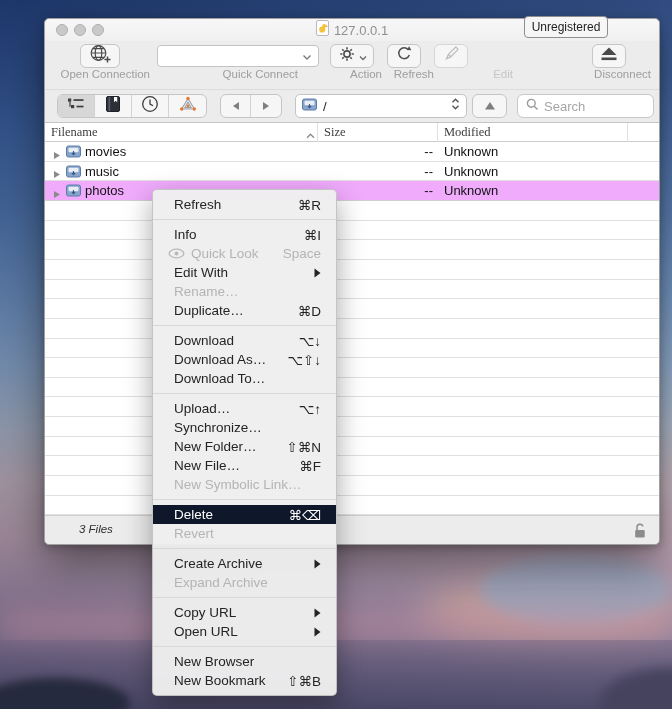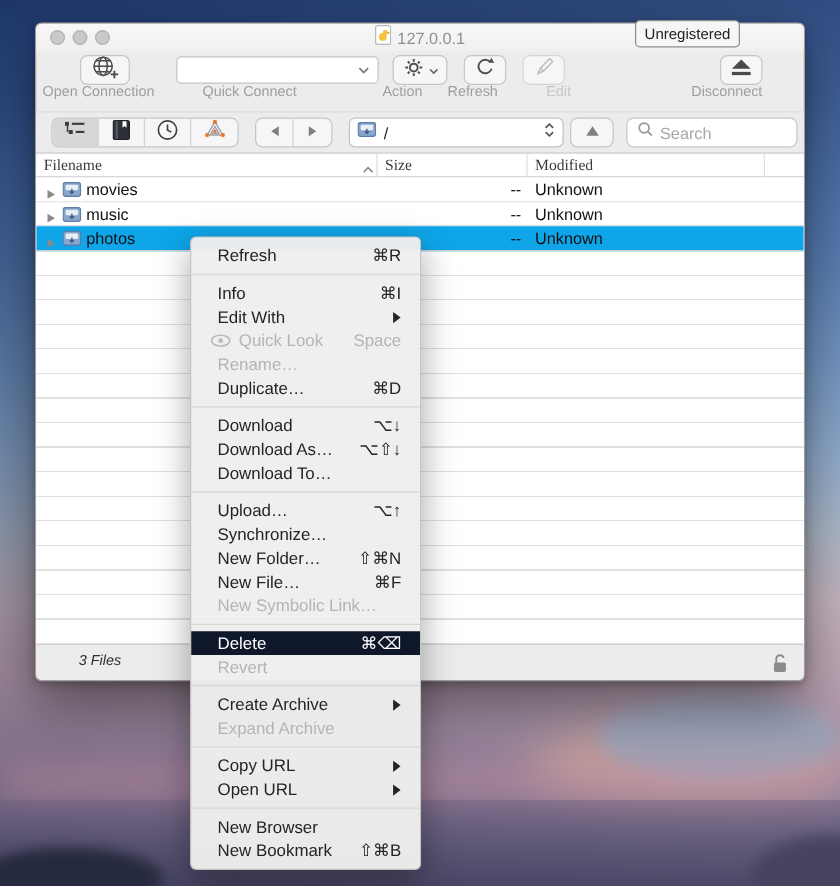--- a/index.html
+++ b/index.html
@@ -15,40 +15,40 @@
   .wp-pink{position:absolute;left:0;top:612px;width:672px;height:30px;
     background:#c98ba0;filter:blur(14px);opacity:.45;}
   .wp-sea{position:absolute;left:0;top:640px;width:672px;height:69px;
     background:linear-gradient(180deg,rgba(110,96,130,.45),rgba(60,58,90,.7));}
   .wp-rock-l{position:absolute;left:-20px;top:678px;width:150px;height:50px;border-radius:50%;
     background:#262a3e;filter:blur(5px);}
   .wp-rock-r{position:absolute;left:600px;top:668px;width:140px;height:70px;border-radius:50%;
     background:#46435f;filter:blur(6px);}
 
   
-  .window{position:absolute;left:28px;top:18px;width:616px;height:527px;border-radius:5px;
+  .window{position:absolute;left:44px;top:18px;width:616px;height:527px;border-radius:5px;
     background:#ececec;border:1px solid #9f9f9f;box-sizing:border-box;
     box-shadow:0 18px 45px rgba(0,0,0,.45),0 2px 8px rgba(0,0,0,.25);}
   .titlebar{position:absolute;left:0;top:0;width:100%;height:22px;border-radius:5px 5px 0 0;
     background:linear-gradient(#f7f7f7,#f0f0f0);}
   .traffic{position:absolute;top:5px;width:12px;height:12px;border-radius:50%;
     background:#c9c9c9;border:1px solid #b0b0b0;box-sizing:border-box;}
   .tl1{left:11px}.tl2{left:29px}.tl3{left:47px}
   .title-wrap{position:absolute;left:0;top:0;width:100%;height:22px;display:flex;
     align-items:center;justify-content:center;gap:5px;}
   .title-text{font-size:13px;color:#8f8f8f;}
   .badge{position:absolute;left:479px;top:-3px;width:84px;height:22px;background:#f6f6f6;
     border:1px solid #8e8e8e;border-radius:4px;box-sizing:border-box;display:flex;
     align-items:center;justify-content:center;font-size:12px;color:#222;z-index:30;}
 
   
   .tb-btn{position:absolute;top:25px;height:24px;border:1px solid #c6c6c6;border-radius:6px;
     background:rgba(255,255,255,.55);box-sizing:border-box;display:flex;align-items:center;justify-content:center;}
   .tb-label{position:absolute;top:49px;height:13px;font-size:11.5px;color:#9e9e9e;
-    text-align:left;white-space:nowrap;}
+    text-align:right;white-space:nowrap;}
   .tb-label.dis{color:#c6c6c6;}
   .quick-connect{position:absolute;left:112px;top:26px;width:162px;height:22px;background:#fff;
     border:1px solid #c3c3c3;border-radius:4px;box-sizing:border-box;display:flex;
     align-items:center;justify-content:flex-end;padding-right:6px;}
   
   .navbar{position:absolute;left:0;top:70px;width:100%;height:34px;background:#ececec;
     border-top:1px solid #dcdcdc;border-bottom:1px solid #c6c6c6;box-sizing:border-box;}
   .seg{position:absolute;top:4px;height:24px;display:flex;border:1px solid #c6c6c6;
     border-radius:6px;background:rgba(255,255,255,.55);overflow:hidden;box-sizing:border-box;}
   .seg-btn{width:37px;height:100%;display:flex;align-items:center;justify-content:center;
@@ -72,21 +72,21 @@
   .thead{position:absolute;left:0;top:104px;width:100%;height:19px;background:#fff;
     border-bottom:1px solid #ccc;box-sizing:border-box;font-size:12.5px;color:#3c3c3c;}
   .thead span{position:absolute;top:2px;font-family:Liberation Serif, serif;}
   .col-div{position:absolute;top:0;width:1px;height:19px;background:#e0e0e0;}
   .tbody{position:absolute;left:0;top:123px;width:100%;height:375px;background:#fff;overflow:hidden;}
   .empty-grid{position:absolute;left:0;top:59px;width:100%;bottom:0;
     background:repeating-linear-gradient(to bottom,#fff 0 18.65px,#e0e0e0 18.65px 19.65px);}
   .vline{position:absolute;top:0;bottom:0;width:1px;background:#ededed;}
   .file-row{position:absolute;left:0;width:100%;height:19.65px;background:#fff;
     border-bottom:1px solid #e0e0e0;box-sizing:border-box;font-size:13px;color:#111;z-index:2;}
-  .file-row.sel{background:#0ea5e9;border-bottom-color:#cfcfcf;}
+  .file-row.sel{background:#f0abfc;border-bottom-color:#cfcfcf;}
   .file-row .disc{position:absolute;left:8px;top:5.5px;}
   .file-row .ficon{position:absolute;left:21px;top:3px;}
   .file-row .fname{position:absolute;left:40px;top:2px;}
   .file-row .fsize{position:absolute;left:300px;width:88px;top:2px;text-align:right;}
   .file-row .fmod{position:absolute;left:399px;top:2px;}
 
   .statusbar{position:absolute;left:0;bottom:0;width:100%;height:29px;background:#ececec;
     border-top:1px solid #cfcfcf;border-radius:0 0 5px 5px;box-sizing:border-box;}
   .status-count{position:absolute;left:34px;top:7px;font-size:11.5px;color:#2e2e2e;font-style:italic;}
   .lock{position:absolute;right:12px;top:6px;}
@@ -341,38 +341,38 @@
 <div class="menu">
   <div class="mi">
       <span>Refresh</span>
       <span class="sc">⌘R</span>
     </div>
   <div class="msep"></div>
   <div class="mi">
       <span>Info</span>
       <span class="sc">⌘I</span>
     </div>
-  <div class="mi">
-      <span>Edit With</span>
-    <span class="sub">
-        <svg width="7" height="10">
-          <polygon points="0.5,0.5 6.5,5 0.5,9.5" fill="#242424"></polygon>
-        </svg>
-      </span>
-    </div>
   <div class="mi dis">
     <span class="micon">
         <svg width="17" height="11">
           <ellipse cx="8.5" cy="5.5" rx="7.3" ry="4.3" fill="none" stroke="#b9b9b9" stroke-width="1.3"></ellipse>
           <circle cx="8.5" cy="5.5" r="1.9" fill="#b9b9b9"></circle>
         </svg>
       </span>
     <span>Quick Look</span>
       <span class="sc">Space</span>
     </div>
+  <div class="mi">
+      <span>Edit With</span>
+    <span class="sub">
+        <svg width="7" height="10">
+          <polygon points="0.5,0.5 6.5,5 0.5,9.5" fill="#242424"></polygon>
+        </svg>
+      </span>
+    </div>
   <div class="mi dis">
       <span>Rename…</span>
     </div>
   <div class="mi">
       <span>Duplicate…</span>
       <span class="sc">⌘D</span>
     </div>
   <div class="msep"></div>
   <div class="mi">
       <span>Download</span>

